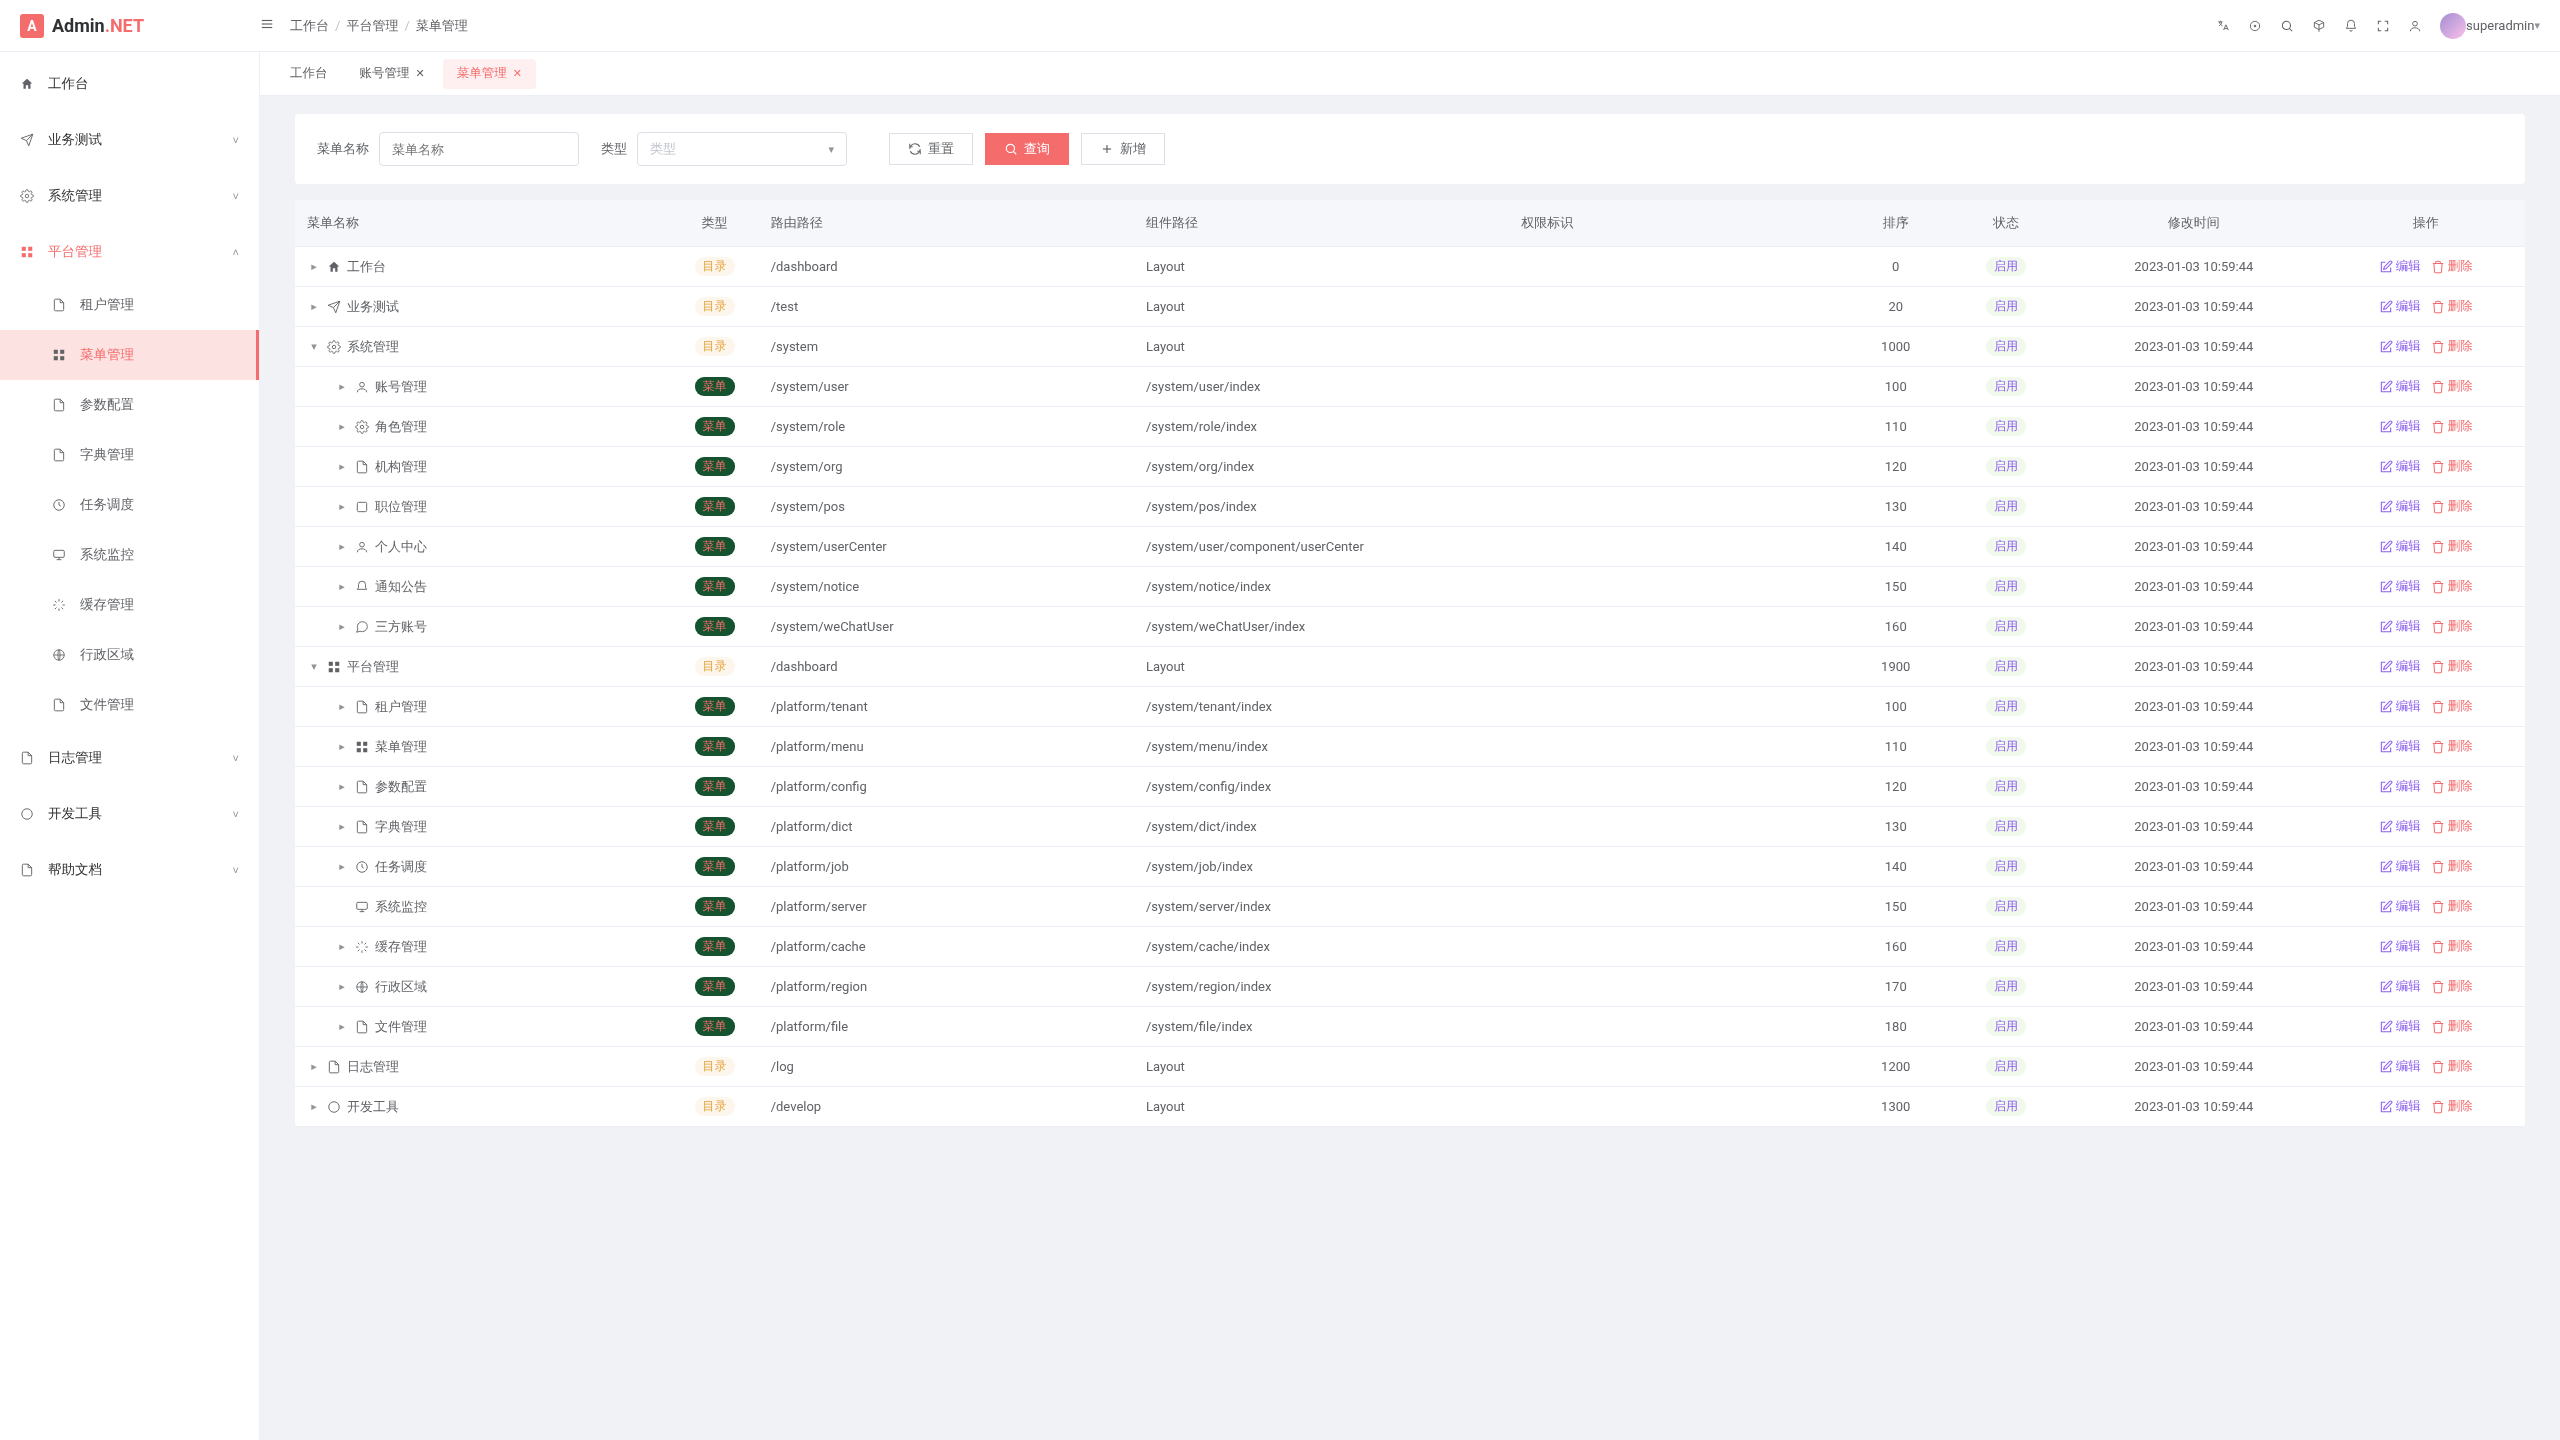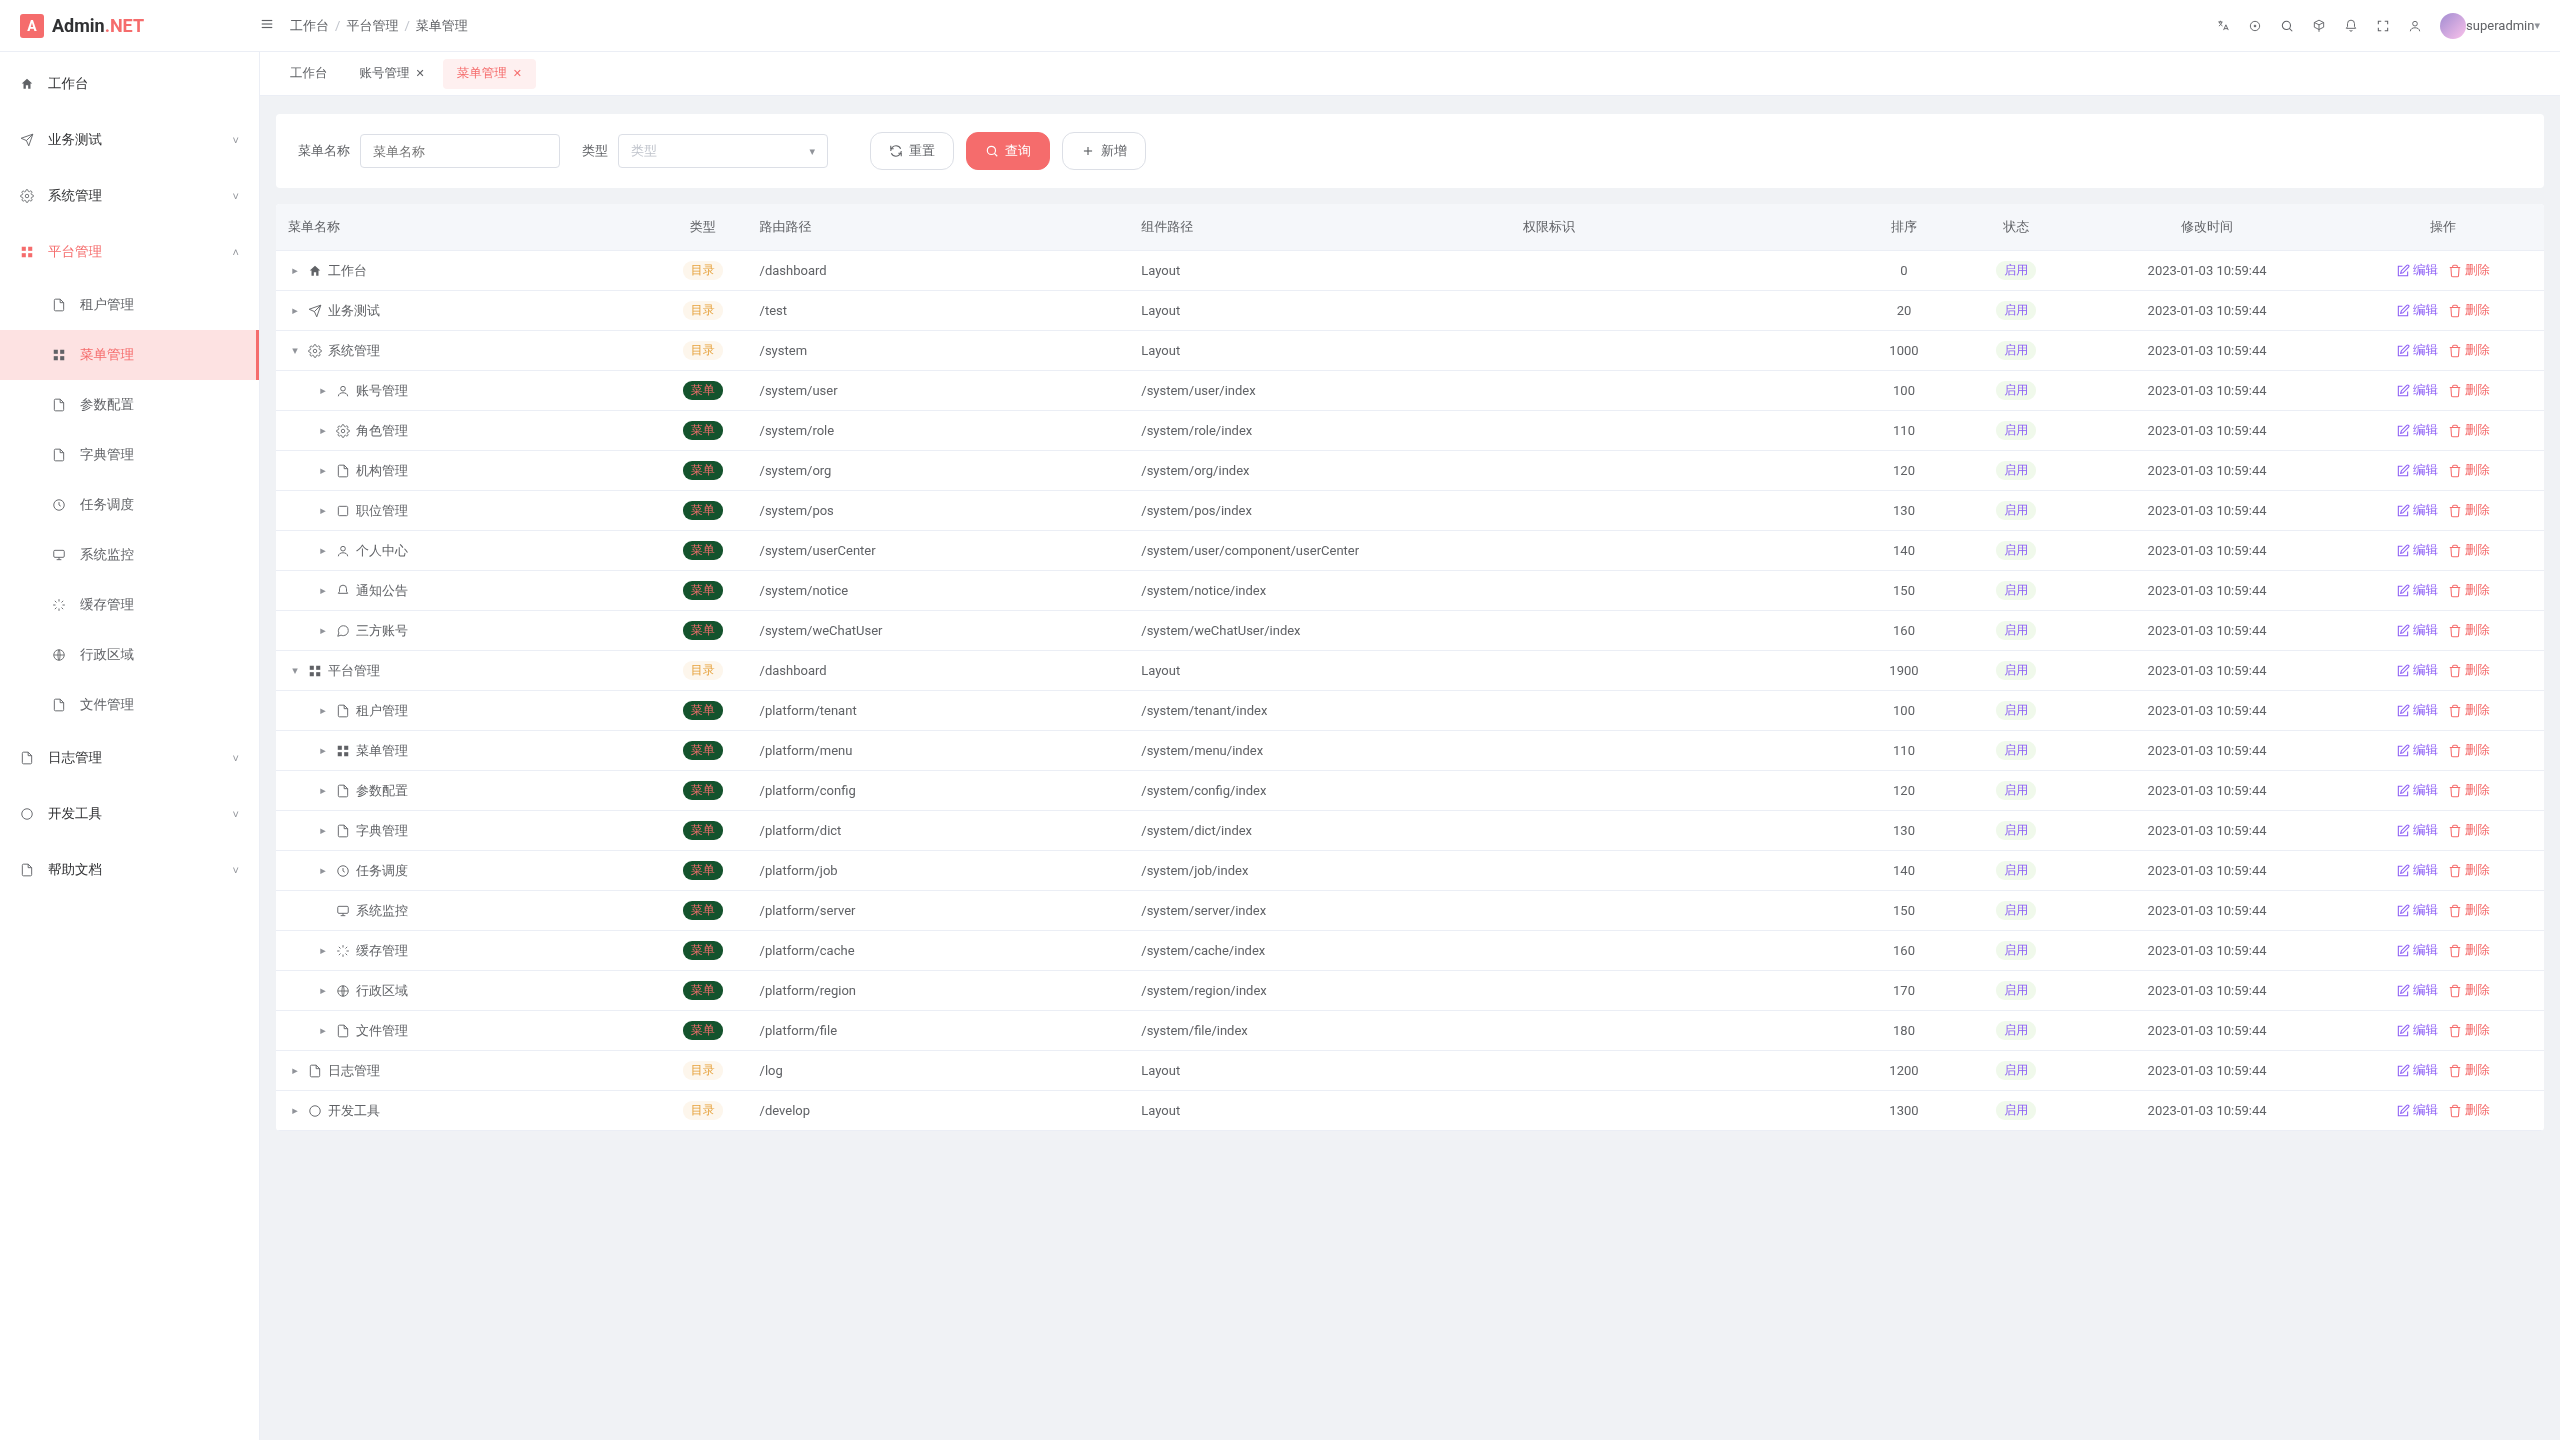--- a/index.html
+++ b/index.html
@@ -26,28 +26,28 @@
 .menu-item.active-parent { color: #f56c6c; }
 .menu-item.active-parent .mi-icon { color: #f56c6c; }
 .submenu-item.active { background: #fde2e2; color: #f56c6c; border-right: 3px solid #f56c6c; }
 .mi-icon { width: 16px; display:inline-flex; color:#606266; }
 .chev { font-size: 11px; color: #909399; }
 .main { flex: 1; display: flex; flex-direction: column; min-width: 0; background:#f0f2f5;}
 .tabs { height: 44px; background: #fff; display: flex; align-items: center; padding: 0 16px; border-bottom: 1px solid #ebeef5; gap: 4px; }
 .tab { display: flex; align-items: center; height: 30px; padding: 0 14px; font-size: 12.5px; border-radius: 4px; cursor: pointer; gap: 6px; color:#606266;}
 .tab.active { background: #fef0f0; color: #f56c6c; }
 .tab .close { font-size: 11px; }
-.content { flex: 1; padding: 18px 16px; overflow: auto; display:flex; flex-direction:column; gap:16px;}
+.content { flex: 1; padding: 18px 35px; overflow: auto; display:flex; flex-direction:column; gap:16px;}
 .search-bar { background: #fff; padding: 18px 22px; border-radius: 4px; display: flex; align-items: center; gap: 22px; flex-wrap:wrap;}
 .field { display: flex; align-items: center; gap: 10px; }
 .field label { font-size: 13px; color: #606266; }
 .input, .select { height: 34px; border: 1px solid #dcdfe6; border-radius: 4px; padding: 0 12px; font-size: 13px; color: #606266; background: #fff; }
 .input { width: 200px; }
 .select { width: 210px; display:flex; align-items:center; justify-content:space-between; cursor:pointer; color:#c0c4cc;}
-.btn { height: 38px; padding: 0 18px; border-radius: 12px; font-size: 13px; display: inline-flex; align-items: center; gap: 6px; cursor: pointer; border:1px solid #dcdfe6; background:#fff; color:#606266;}
+.btn { height: 32px; padding: 0 18px; border-radius: 0; font-size: 13px; display: inline-flex; align-items: center; gap: 6px; cursor: pointer; border:1px solid #dcdfe6; background:#fff; color:#606266;}
 .btn.primary { background: #f56c6c; border-color: #f56c6c; color: #fff; }
 .btn-group { display:flex; gap:12px; margin-left:auto; margin-left:20px;}
 .table-wrap { background:#fff; border-radius:4px; overflow:hidden; }
 table { width: 100%; border-collapse: collapse; font-size: 13px; }
 th { background: #f5f7fa; color: #606266; font-weight: 500; text-align: left; padding: 14px 12px; border-bottom:1px solid #ebeef5;}
 td { padding: 10px 12px; border-bottom: 1px solid #ebeef5; color: #606266; }
 th.center, td.center { text-align: center; }
 .tree-cell { display:flex; align-items:center; gap:6px; }
 .tree-caret { width:14px; display:inline-flex; justify-content:center; color:#909399; font-size:11px; cursor:pointer;}
 .row-icon { width:14px; display:inline-flex; }

